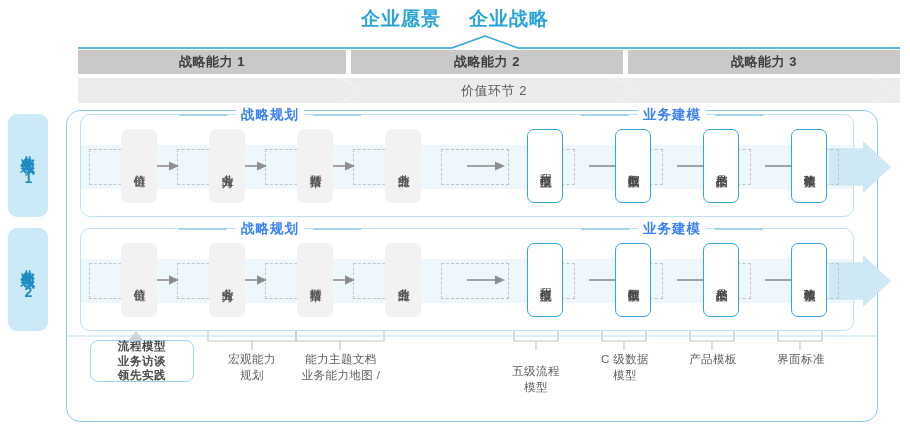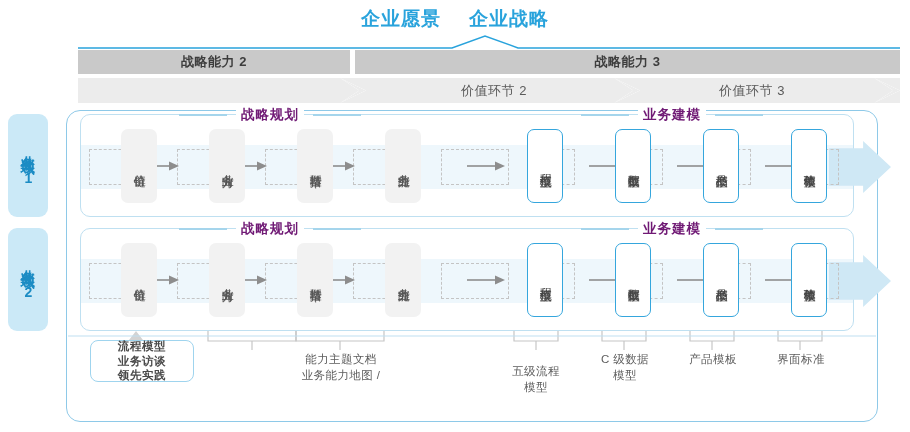--- a/index.html
+++ b/index.html
@@ -101,21 +101,21 @@
     clip-path: polygon(0 14%, 55% 14%, 55% 0, 100% 50%, 55% 100%, 55% 86%, 0 86%);
   }
 
   
   .sec-head {
     position: absolute; top: -9px; height: 18px;
     display: flex; align-items: center; gap: 9px;
   }
   .sec-head .rule { height: 1.2px; background: #a5d5ec; width: 48px; }
   .sec-head .txt {
-    font-size: 13.5px; font-weight: bold; color: #701a75;
+    font-size: 13.5px; font-weight: bold; color: #3b82f6;
     background: #fff; padding: 0 5px; letter-spacing: 1px; white-space: nowrap;
   }
   .sec-head.sp { left: 98px; }
   .sec-head.bm { left: 500px; }
 
   
   .node {
     position: absolute; top: 14px;
     width: 36px; height: 74px;
     display: flex; align-items: center; justify-content: center;
@@ -175,37 +175,37 @@
     <div class="vision-title">企业愿景</div>
     <div class="vision-title">企业战略</div>
   </div>
 
   <svg class="vision-connector" viewBox="0 0 910 18" preserveAspectRatio="none">
     <polyline points="78,14 452,14 485,2 518,14 900,14" fill="none" stroke="#29a3dc" stroke-width="1.4"></polyline>
   </svg>
 
   <div class="bars">
     <div class="cap-row">
+      <div class="cap-cell c1">战略能力 1</div>
       <div class="cap-cell c2">战略能力 2</div>
       <div class="cap-cell c3">战略能力 3</div>
     </div>
 
     <div class="val-row">
       <div class="val-strip"></div>
       <div class="val-notch" style="left:262px">
           <i></i>
         </div>
       <div class="val-notch" style="left:536px">
           <i></i>
         </div>
       <div class="val-notch" style="left:796px">
           <i></i>
         </div>
       <div class="val-cell" style="left:282px;width:268px">价值环节 2</div>
-      <div class="val-cell" style="left:546px;width:256px">价值环节 3</div>
     </div>
   </div>
 
   <div class="outer"></div>
 
   <div class="domain-tab d1">
     <span class="vtext">业务领域 1</span>
   </div>
   <div class="domain-tab d2">
     <span class="vtext">业务领域 2</span>
@@ -397,20 +397,24 @@
   </svg>
 
   <div class="tool-box">
     <div>
       <div>流程模型</div>
       <div>业务访谈</div>
       <div>领先实践</div>
     </div>
   </div>
 
+  <div class="tool-label" style="left:202px;top:352px;width:100px">
+    <div>宏观能力</div>
+    <div>规划</div>
+  </div>
   <div class="tool-label" style="left:278px;top:352px;width:126px">
     <div>能力主题文档</div>
     <div>业务能力地图 /</div>
   </div>
   <div class="tool-label" style="left:489px;top:364px;width:94px">
     <div>五级流程</div>
     <div>模型</div>
   </div>
   <div class="tool-label" style="left:578px;top:352px;width:94px">
     <div>C 级数据</div>

